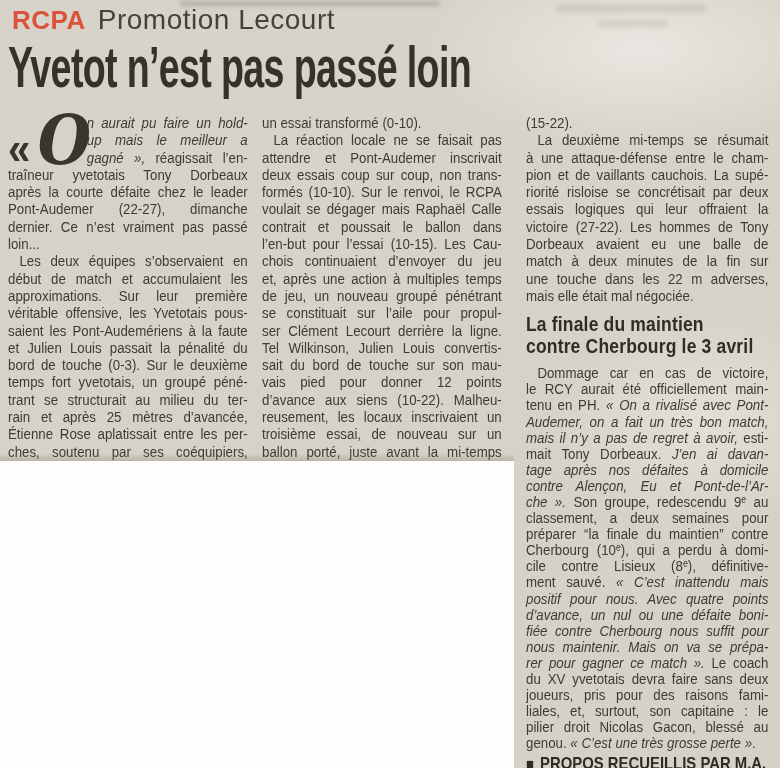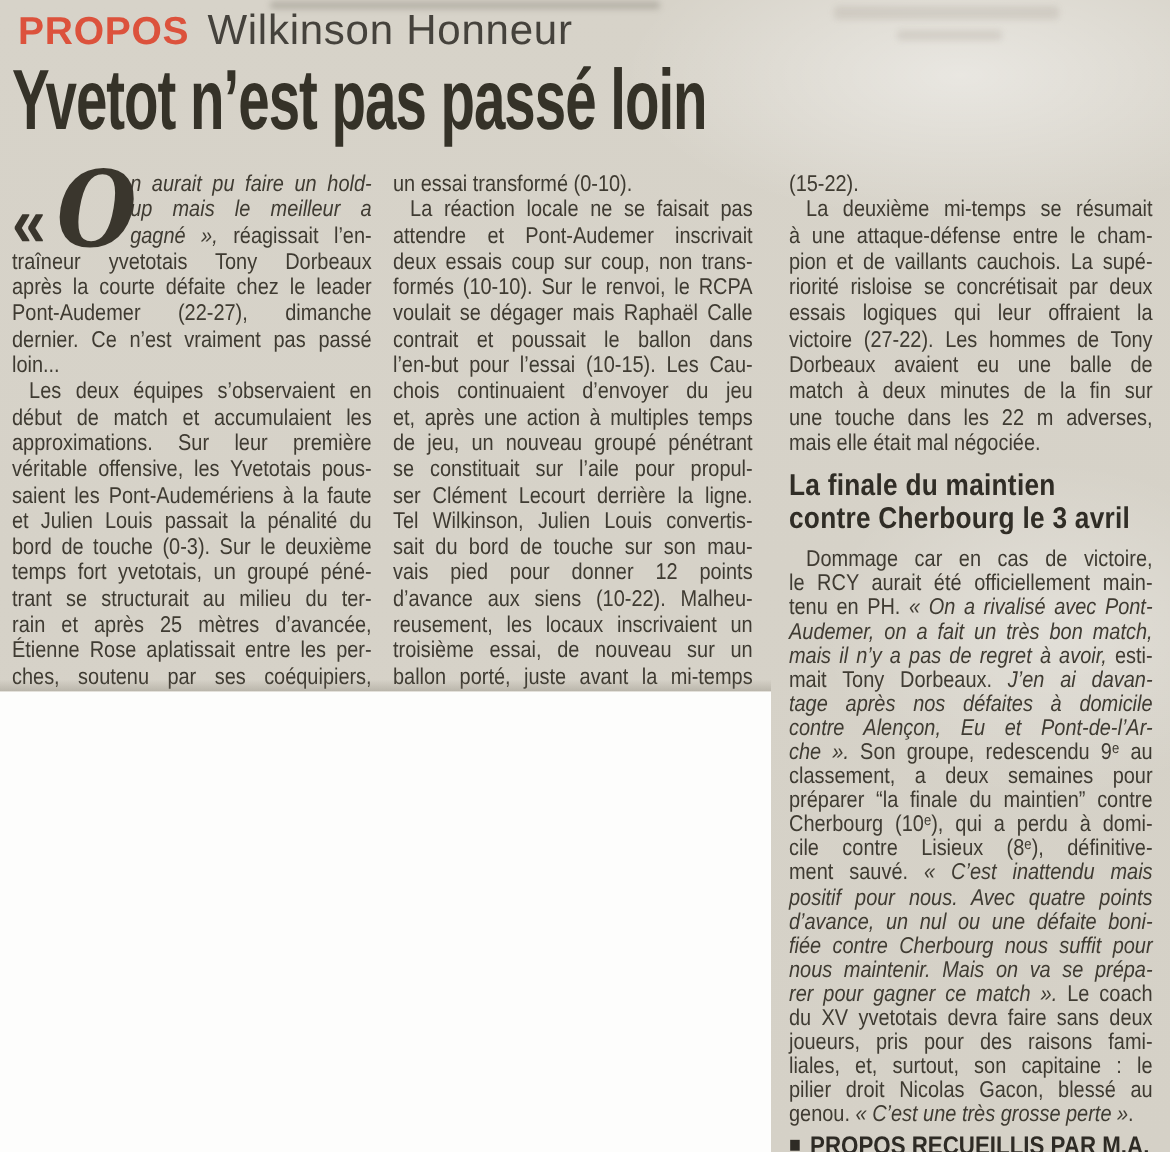--- a/index.html
+++ b/index.html
@@ -83,21 +83,21 @@
 </head>
 <body>
 
 <div id="page">
 
   <div class="smudge" id="sm3"></div>
   <div class="smudge" id="sm1"></div>
   <div class="smudge" id="sm2"></div>
 
   <div class="kicker">
-    <span class="kicker-label">PROPOS</span><span class="kicker-subtitle">Wilkinson Honneur</span>
+    <span class="kicker-label">RCPA</span><span class="kicker-subtitle">Promotion Lecourt</span>
   </div>
 
   <div class="headline">Yvetot n’est pas passé loin</div>
 
   <div class="col" id="col1">
     <div class="dropcap">
       <span class="dq">«</span>
       <span class="dl">O</span>
     </div>
     <div>

